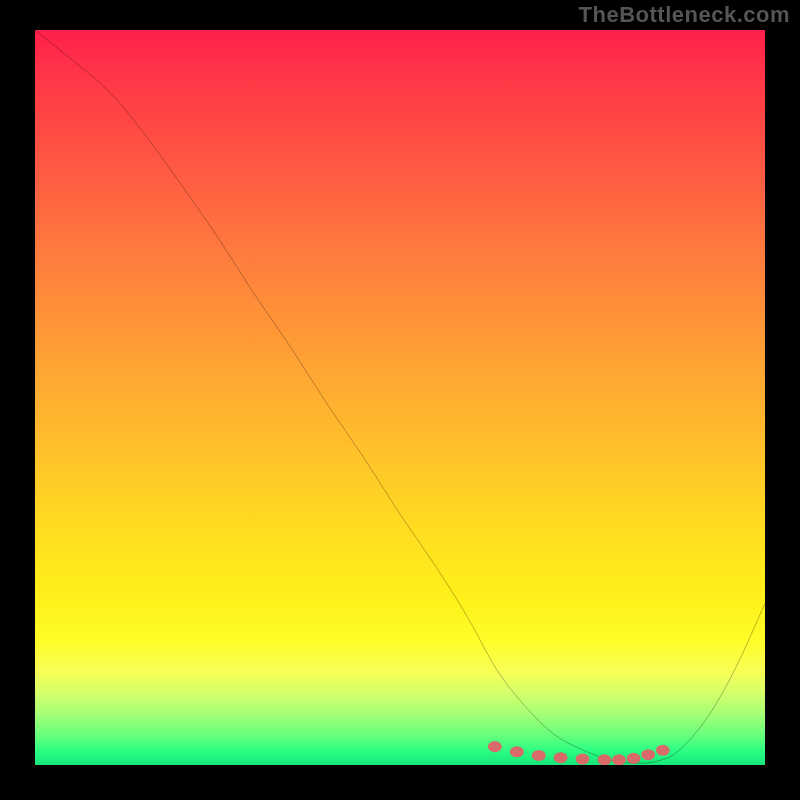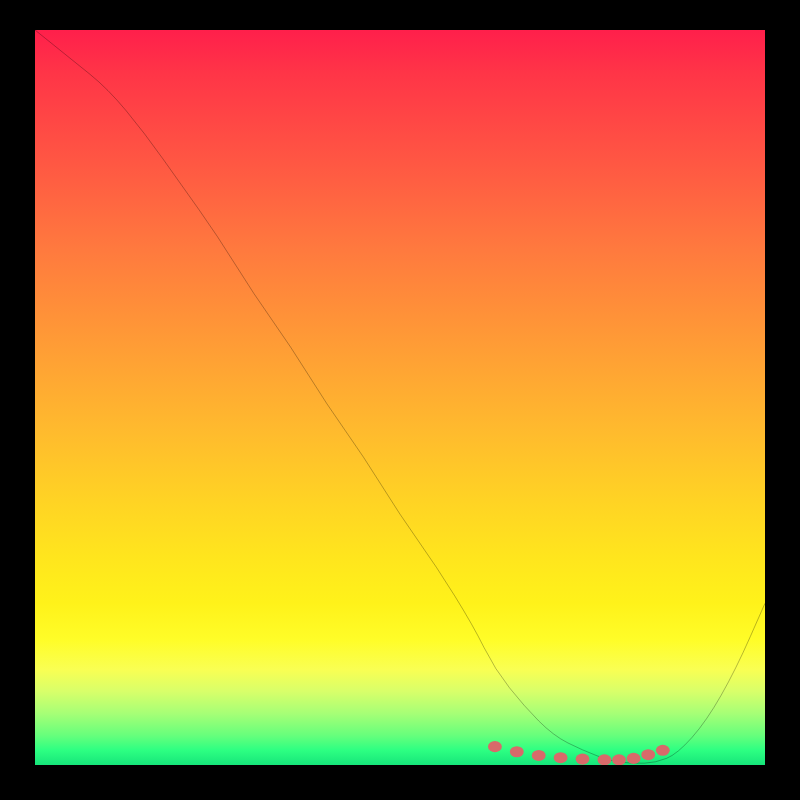--- a/index.html
+++ b/index.html
@@ -63,20 +63,21 @@
     width: 100%;
     height: 100%;
     z-index: 10;
   }
 </style>
 </head>
 <body>
 
 <div class="frame">
 
+  <div class="watermark">TheBottleneck.com</div>
 
   <div class="plot-area">
     <div class="gradient"></div>
     <svg class="curve" viewBox="0 0 100 100" preserveAspectRatio="none">
       <path id="curve-path" fill="none" stroke="#000" stroke-width="0.28" vector-effect="non-scaling-stroke" d="M 0.00 0.00 Q 0.00 0.00 2.50 2.00 Q 5.00 4.00 7.50 6.00 Q 10.00 8.00 12.50 11.00 Q 15.00 14.00 17.50 17.50 Q 20.00 21.00 22.50 24.50 Q 25.00 28.00 27.50 32.00 Q 30.00 36.00 32.50 39.50 Q 35.00 43.00 37.50 47.00 Q 40.00 51.00 42.50 54.50 Q 45.00 58.00 47.50 62.00 Q 50.00 66.00 52.50 69.50 Q 55.00 73.00 57.50 77.00 Q 60.00 81.00 61.50 84.00 Q 63.00 87.00 65.00 89.50 Q 67.00 92.00 69.00 94.00 Q 71.00 96.00 73.00 97.00 Q 75.00 98.00 77.00 98.75 Q 79.00 99.50 80.50 99.65 Q 82.00 99.80 83.50 99.75 Q 85.00 99.70 86.50 99.10 Q 88.00 98.50 90.00 96.25 Q 92.00 94.00 94.00 90.50 Q 96.00 87.00 98.00 82.50 T 100.00 78.00"></path>
       <g id="marker-group">
           <ellipse cx="63.00" cy="97.50" rx="0.95" ry="0.75" fill="#d86a6a"></ellipse>
           <ellipse cx="66.00" cy="98.20" rx="0.95" ry="0.75" fill="#d86a6a"></ellipse>
           <ellipse cx="69.00" cy="98.70" rx="0.95" ry="0.75" fill="#d86a6a"></ellipse>
           <ellipse cx="72.00" cy="99.00" rx="0.95" ry="0.75" fill="#d86a6a"></ellipse>

